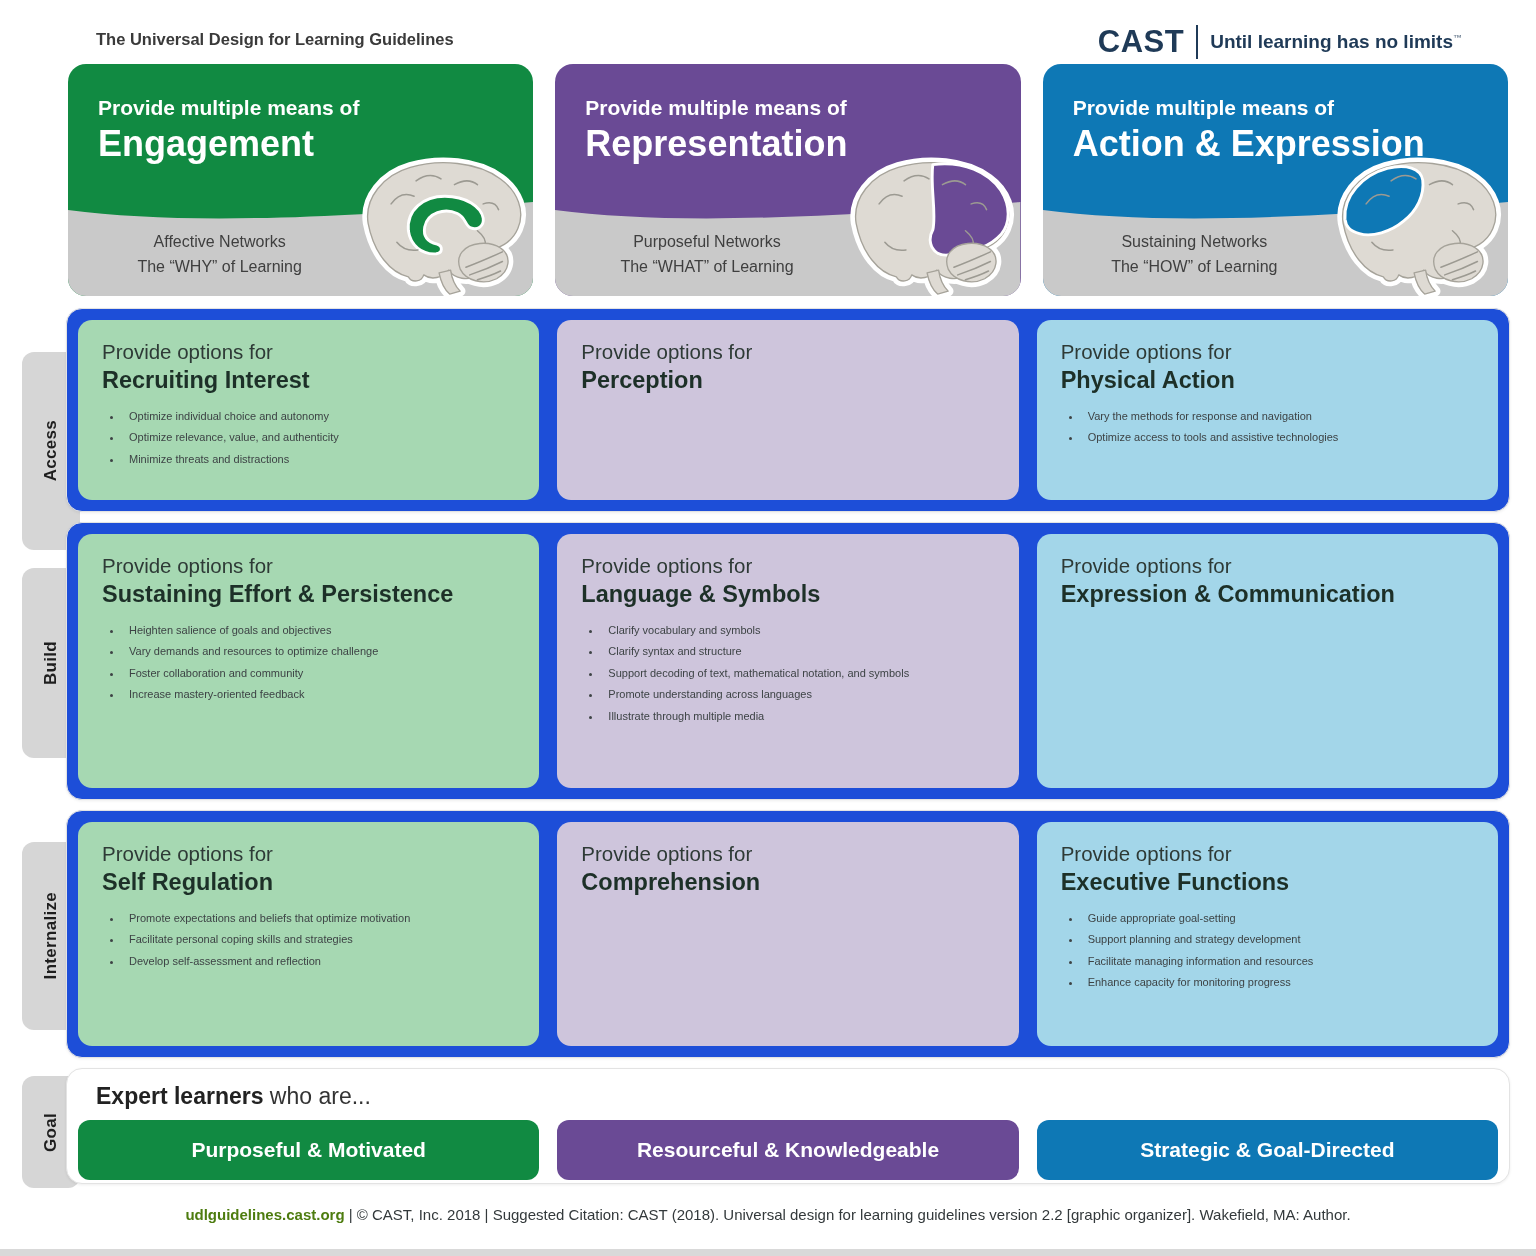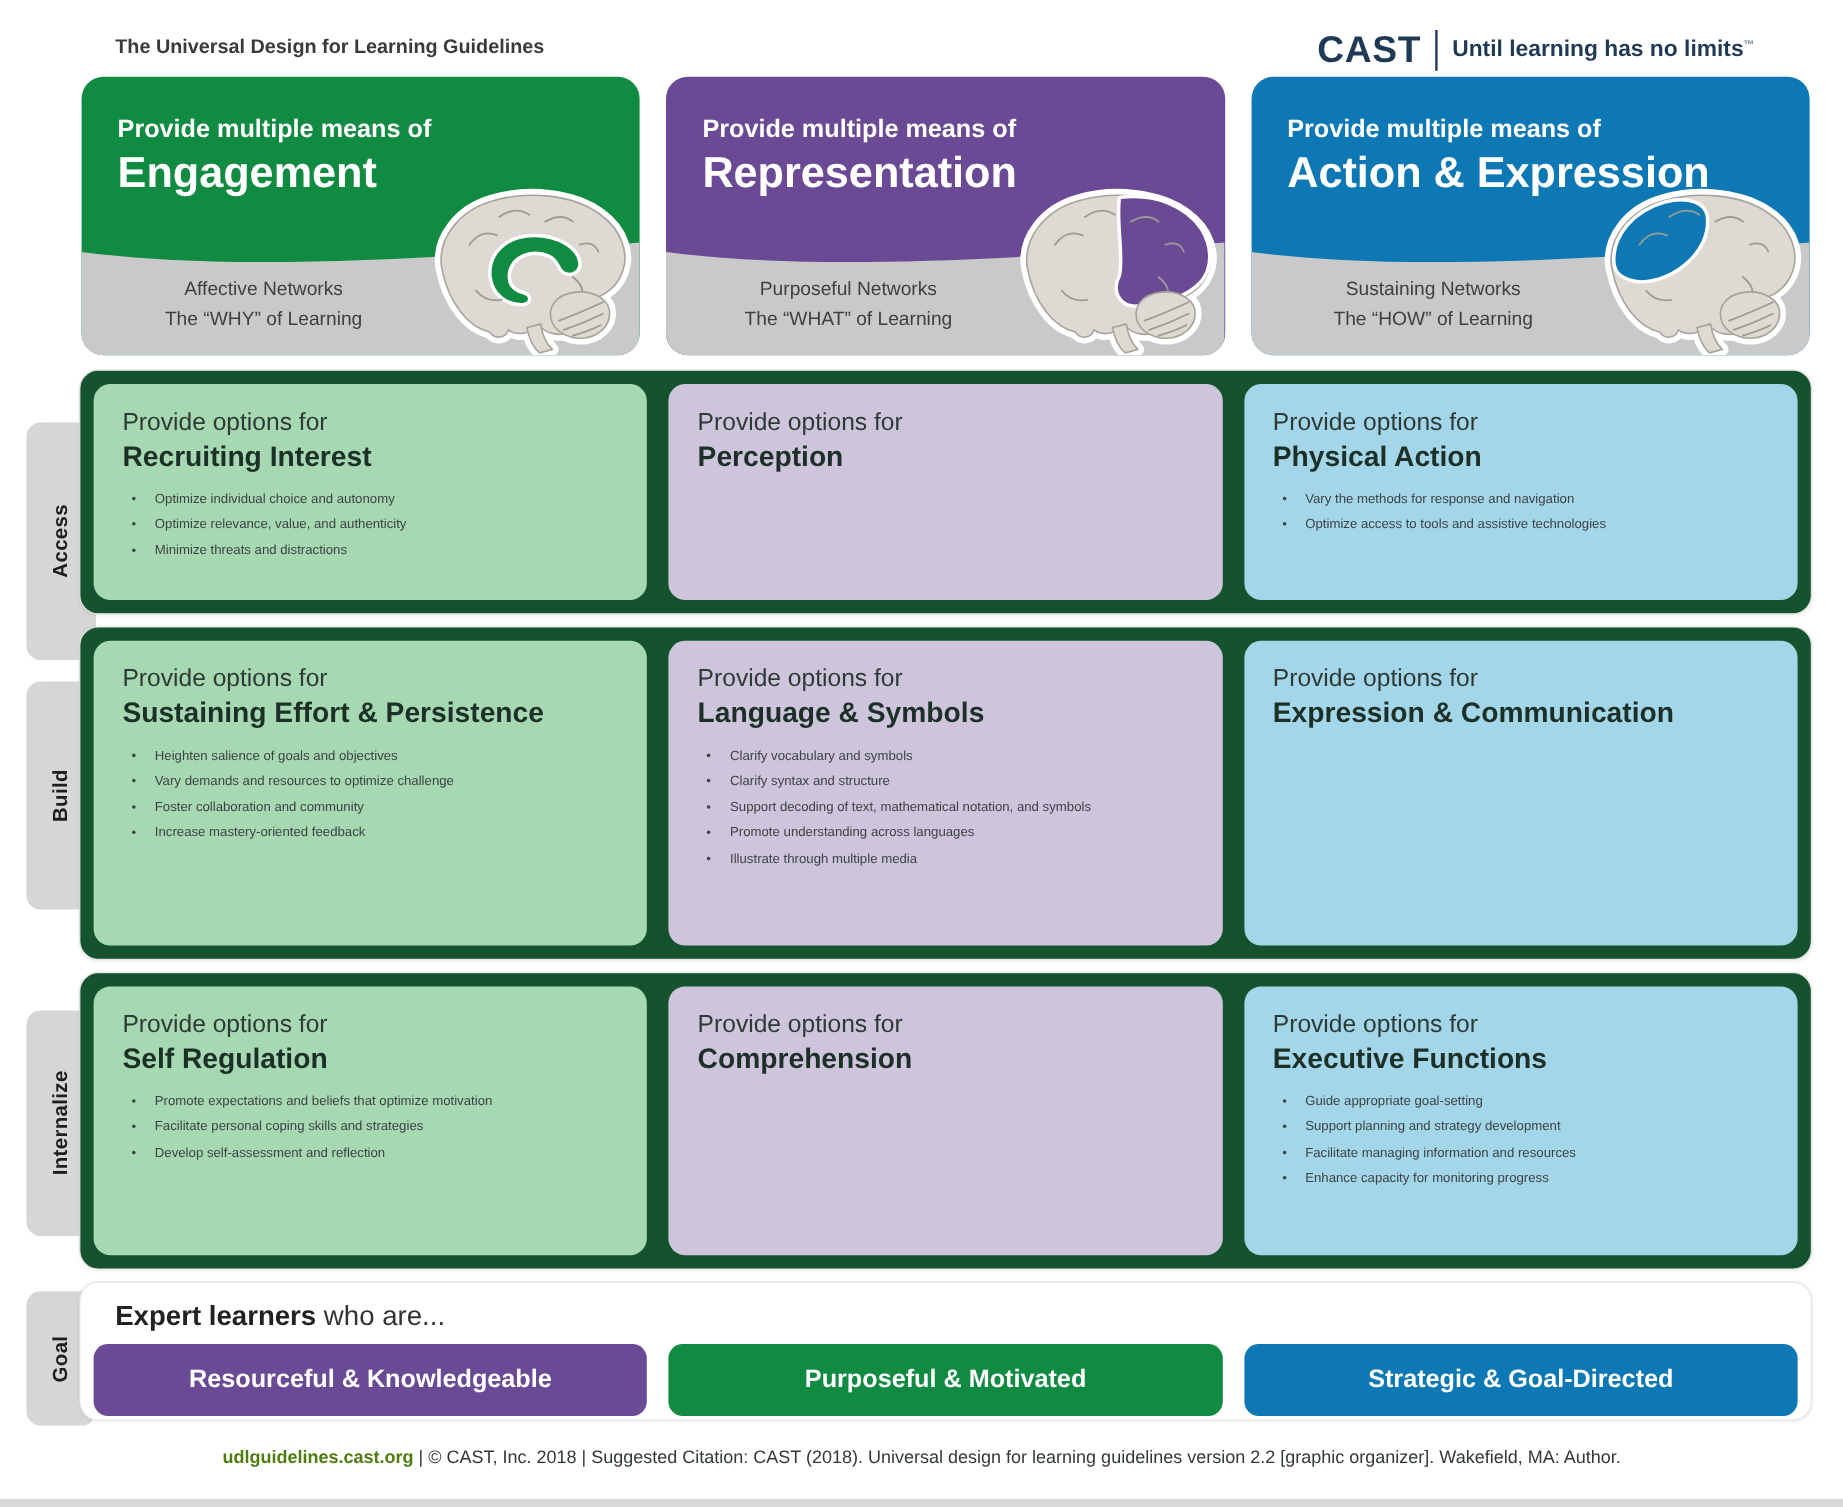--- a/index.html
+++ b/index.html
@@ -28,21 +28,21 @@
               font-size:16px;line-height:1.55;color:#3f3f3f;}
   .brain{position:absolute;right:4px;bottom:0;width:176px;height:142px;z-index:2;}
   .sticker path{fill:#fff;stroke:#fff;stroke-width:11;stroke-linejoin:round;}
   .brain-body{fill:#dedad3;stroke:#a6a39a;stroke-width:1.4;stroke-linejoin:round;}
   .gyri{fill:none;stroke:#9c9a92;stroke-width:1.6;stroke-linecap:round;}
   .region{stroke:#fff;stroke-width:3;stroke-linejoin:round;}
   .r-green{fill:var(--green,#118a42);}
   .r-purple{fill:var(--purple,#6a4a95);}
   .r-blue{fill:var(--blue,#0e78b5);}
   
-  .grow{position:absolute;left:66px;right:26px;background:#14532d;border:1px solid #e3e3e3;
+  .grow{position:absolute;left:66px;right:26px;background:#1d4ed8;border:1px solid #e3e3e3;
         border-radius:16px;box-shadow:0 1px 3px rgba(0,0,0,.07);z-index:1;
         display:grid;grid-template-columns:1fr 1fr 1fr;gap:18px;padding:11px;box-sizing:border-box;}
   .row-access{top:308px;height:204px;}
   .row-build{top:522px;height:278px;}
   .row-internalize{top:810px;height:248px;}
   .card{border-radius:14px;padding:20px 24px;box-sizing:border-box;}
   .c-green{background:var(--green-light,#a6d8b2);}
   .c-purple{background:var(--purple-light,#cec5dc);}
   .c-blue{background:var(--blue-light,#a3d6e9);}
   .card-kicker{font-size:20.5px;color:#2e3a36;margin-bottom:3px;}
@@ -259,22 +259,22 @@
         <li>Support planning and strategy development</li>
         <li>Facilitate managing information and resources</li>
         <li>Enhance capacity for monitoring progress</li>
       </ul>
     </div>
   </div>
 
   <div class="goal-row">
     <div class="goal-heading"><span class="b">Expert learners</span><span> who are...</span></div>
     <div class="goal-pills">
+      <div class="pill p-green">Purposeful &amp; Motivated</div>
       <div class="pill p-purple">Resourceful &amp; Knowledgeable</div>
-      <div class="pill p-green">Purposeful &amp; Motivated</div>
       <div class="pill p-blue">Strategic &amp; Goal-Directed</div>
     </div>
   </div>
 
   <div class="footer">
     <span class="site">udlguidelines.cast.org</span><span> | © CAST, Inc. 2018  |  Suggested Citation: CAST (2018). Universal design for learning guidelines version 2.2 [graphic organizer]. Wakefield, MA: Author.</span>
   </div>
 
   <div class="bottom-strip"></div>
 </div>

